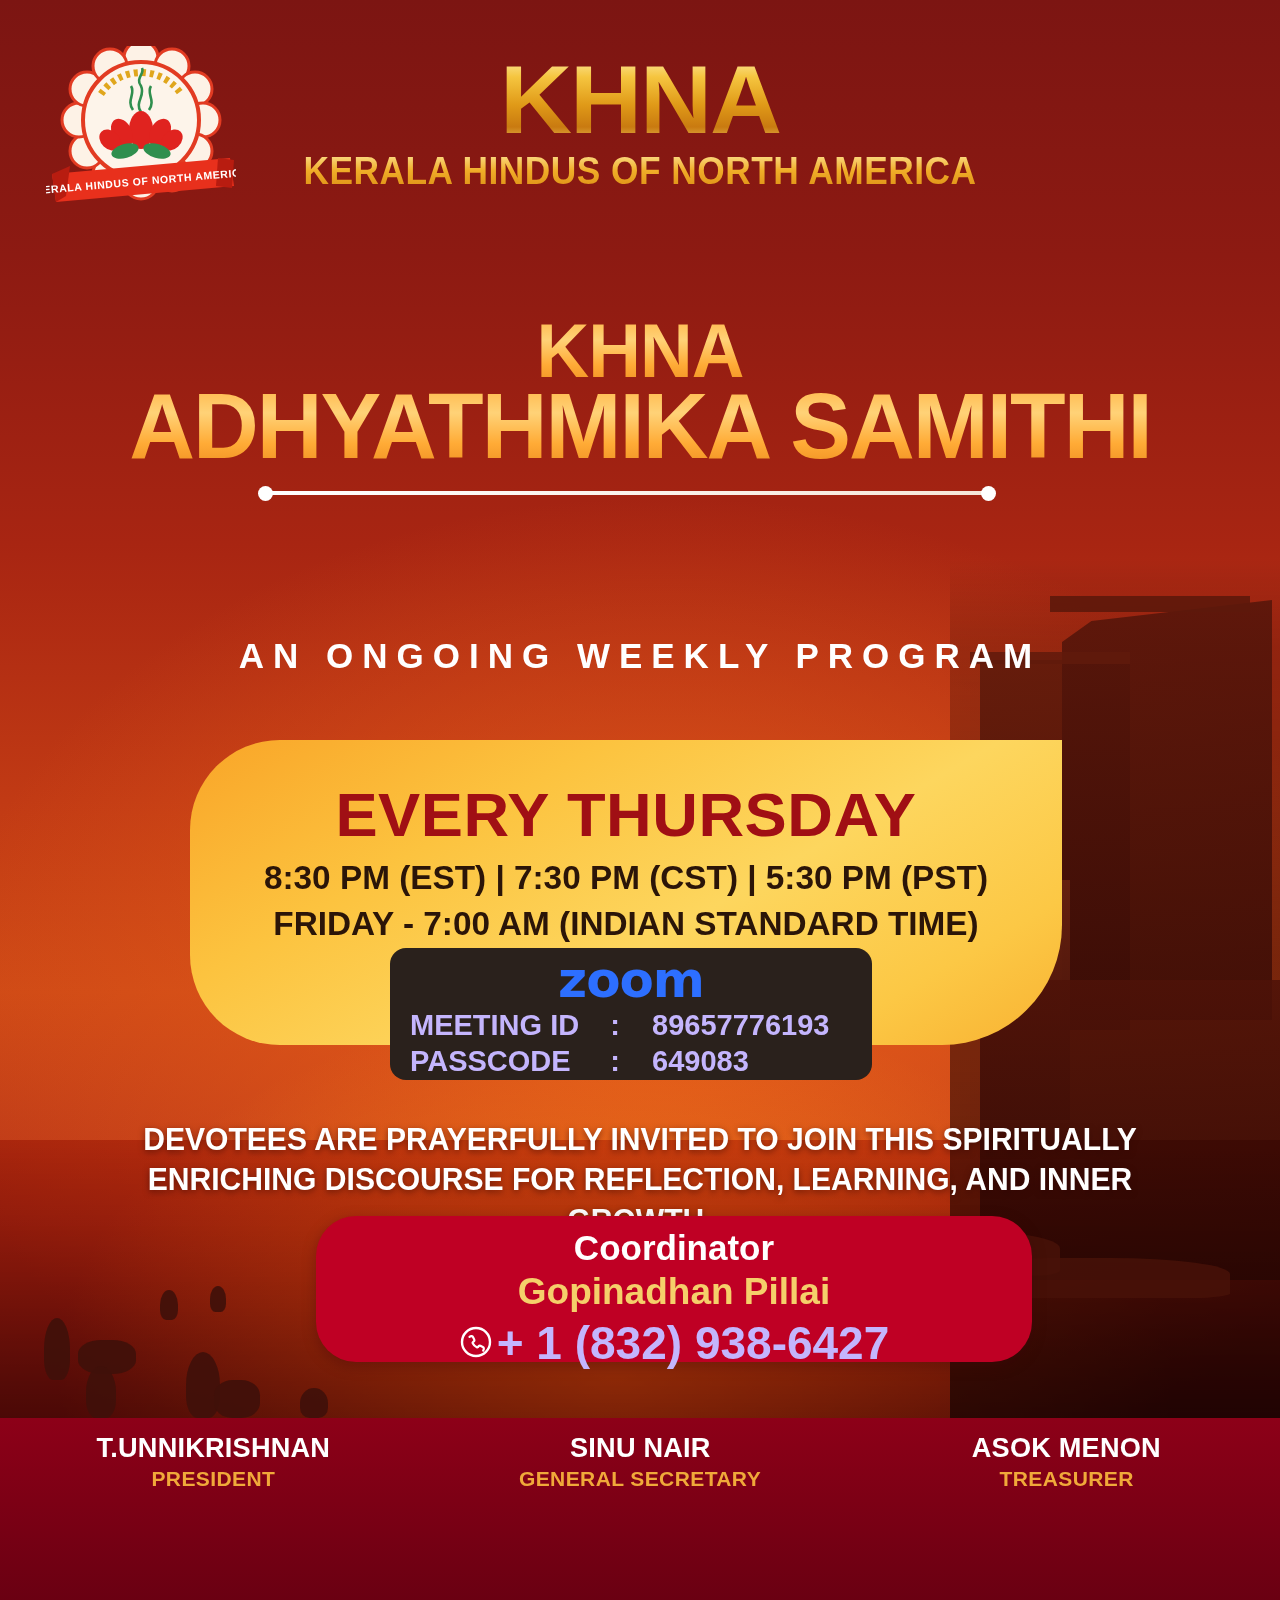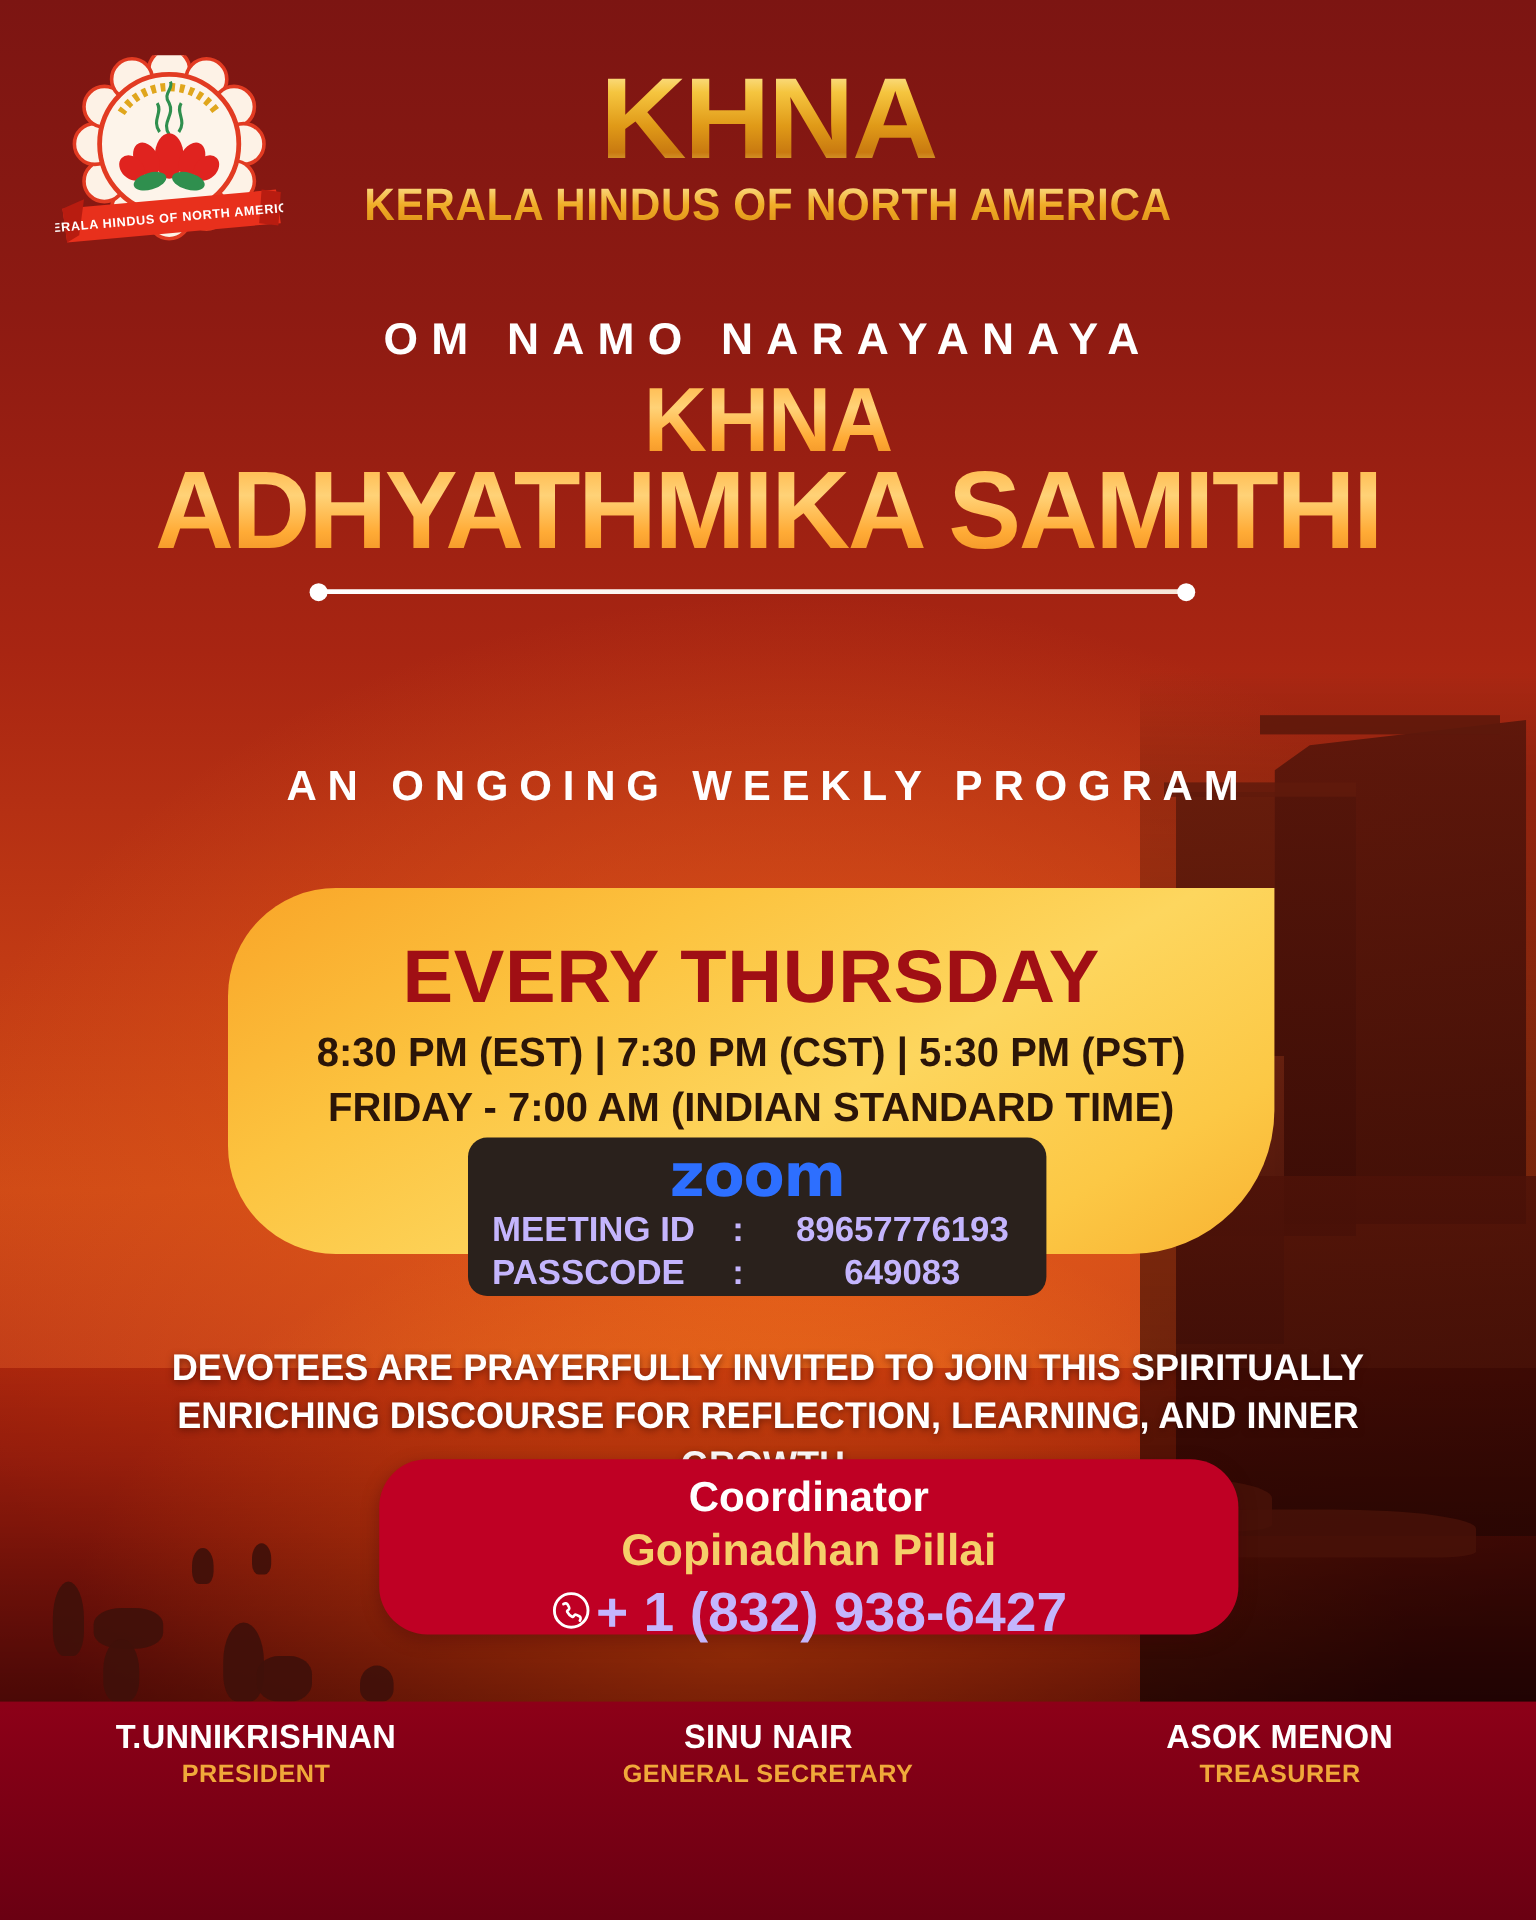--- a/index.html
+++ b/index.html
@@ -121,21 +121,21 @@
   .zoom-logo{
     font-size:50px; font-weight:bold; color:#2d6fff; letter-spacing:-1px;
     font-family:"DejaVu Sans", sans-serif; line-height:1.05;
   }
   .zoom-row{
     display:flex; justify-content:center; color:#c4b5fd; font-size:29px; font-weight:bold;
     line-height:1.25;
   }
   .zoom-row .k{ width:192px; text-align:left; }
   .zoom-row .c{ width:26px; text-align:center; }
-  .zoom-row .v{ width:200px; text-align:center;margin-left:24px; }
+  .zoom-row .v{ width:200px; text-align:left;margin-left:24px; }
 
   
   .invite{
     position:absolute; left:90px; top:1120px; width:1100px; text-align:center;
     color:#fff; font-size:31px; font-weight:bold; line-height:1.30;
     transform:scaleX(.97);
     text-shadow:0 2px 6px rgba(50,8,4,.55);
   }
 
   
@@ -236,21 +236,20 @@
         <text x="96" y="139" transform="rotate(-5 96 139)" text-anchor="middle" font-family="Liberation Sans, sans-serif" font-size="10.5" font-weight="bold" fill="#fff" letter-spacing="0.6">KERALA HINDUS OF NORTH AMERICA</text>
       </g>
     </svg>
   </div>
 
   <div class="khna-wrap">
     <div class="khna-word">KHNA</div>
     <div class="khna-sub">KERALA HINDUS OF NORTH AMERICA</div>
   </div>
 
-  <div class="om">OM NAMO NARAYANAYA</div>
   <div class="title1">KHNA</div>
   <div class="title2">ADHYATHMIKA SAMITHI</div>
 
   <div class="divider">
     <div class="dot l"></div>
     <div class="bar"></div>
     <div class="dot r"></div>
   </div>
 
 

